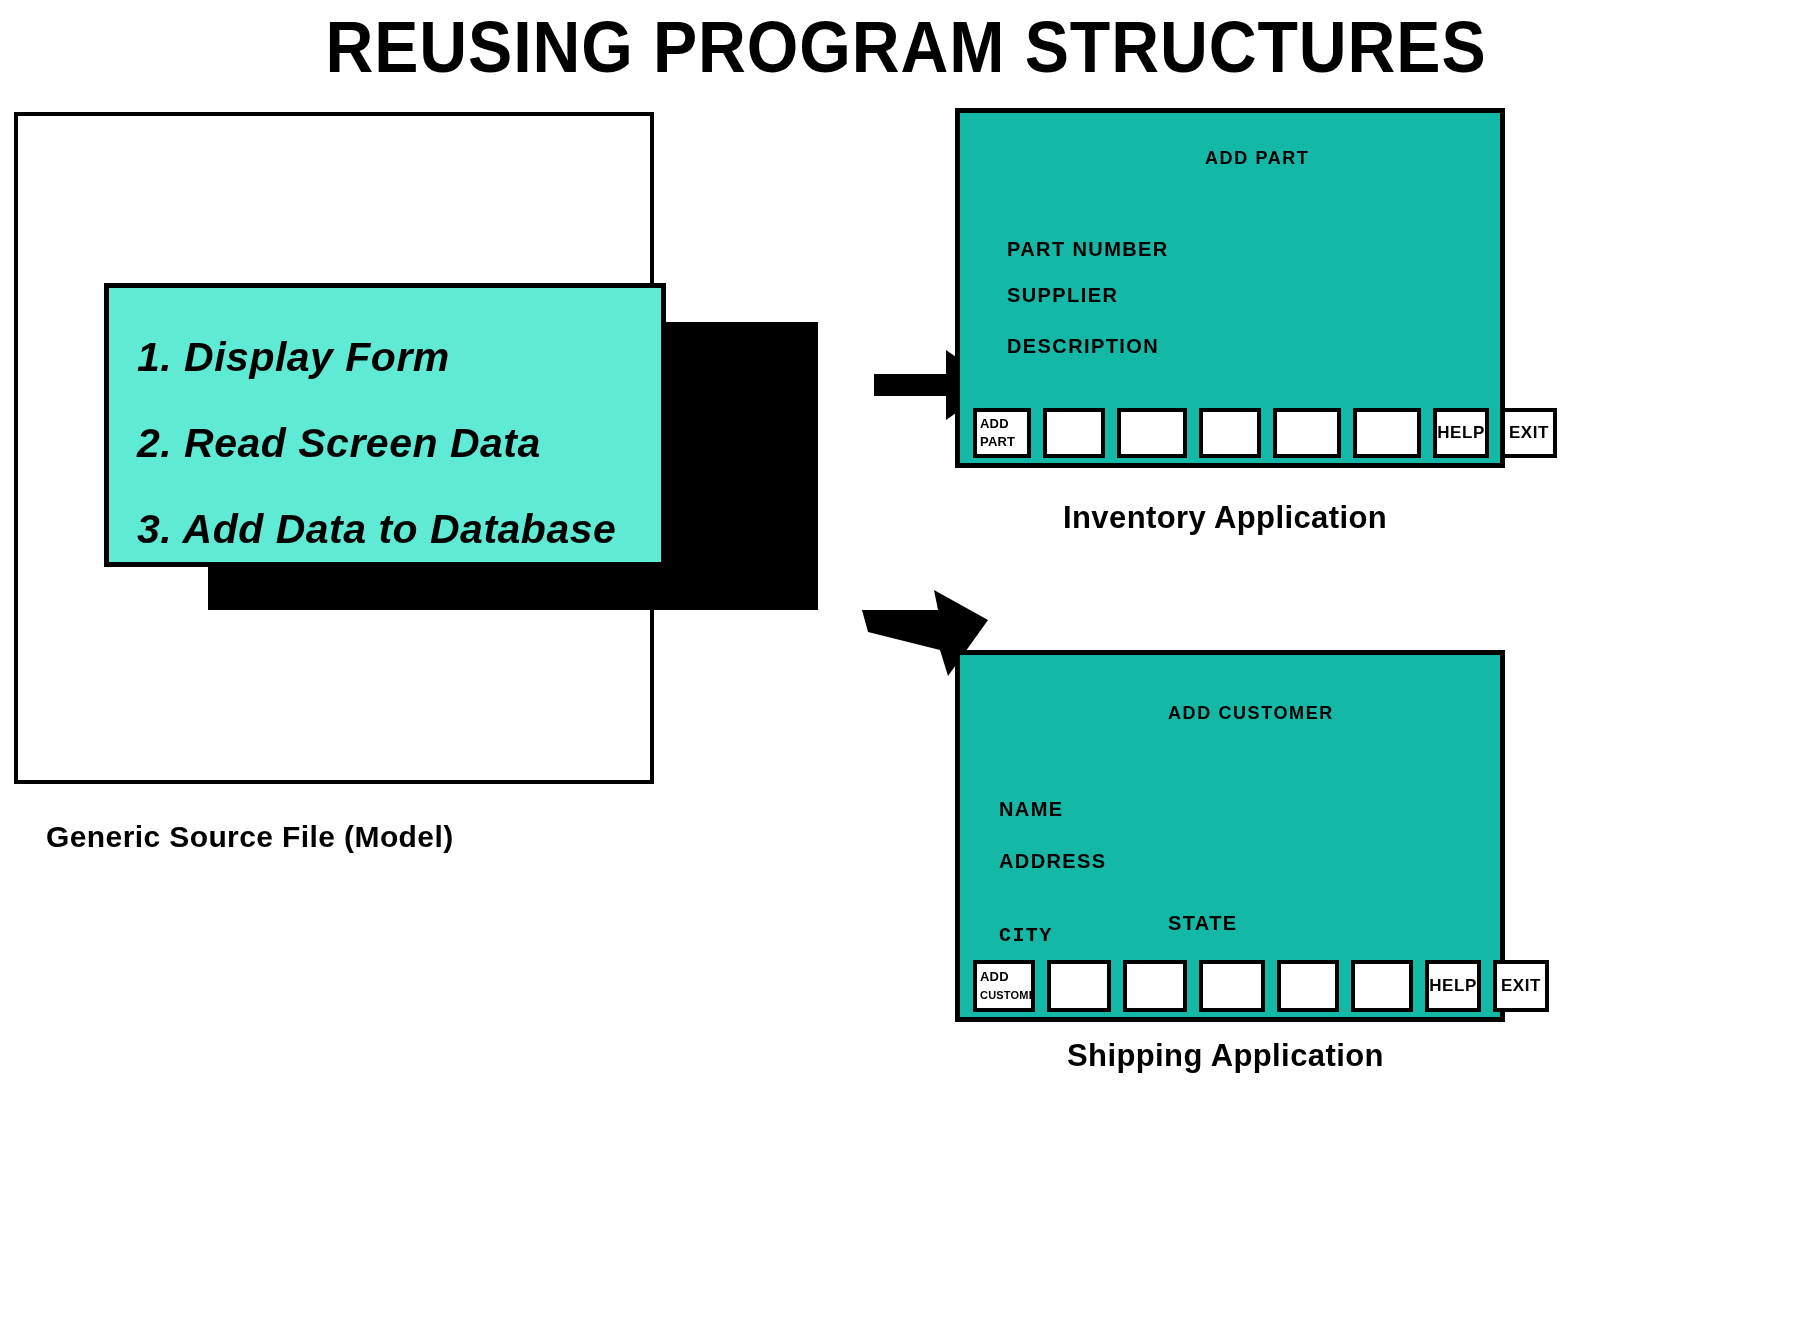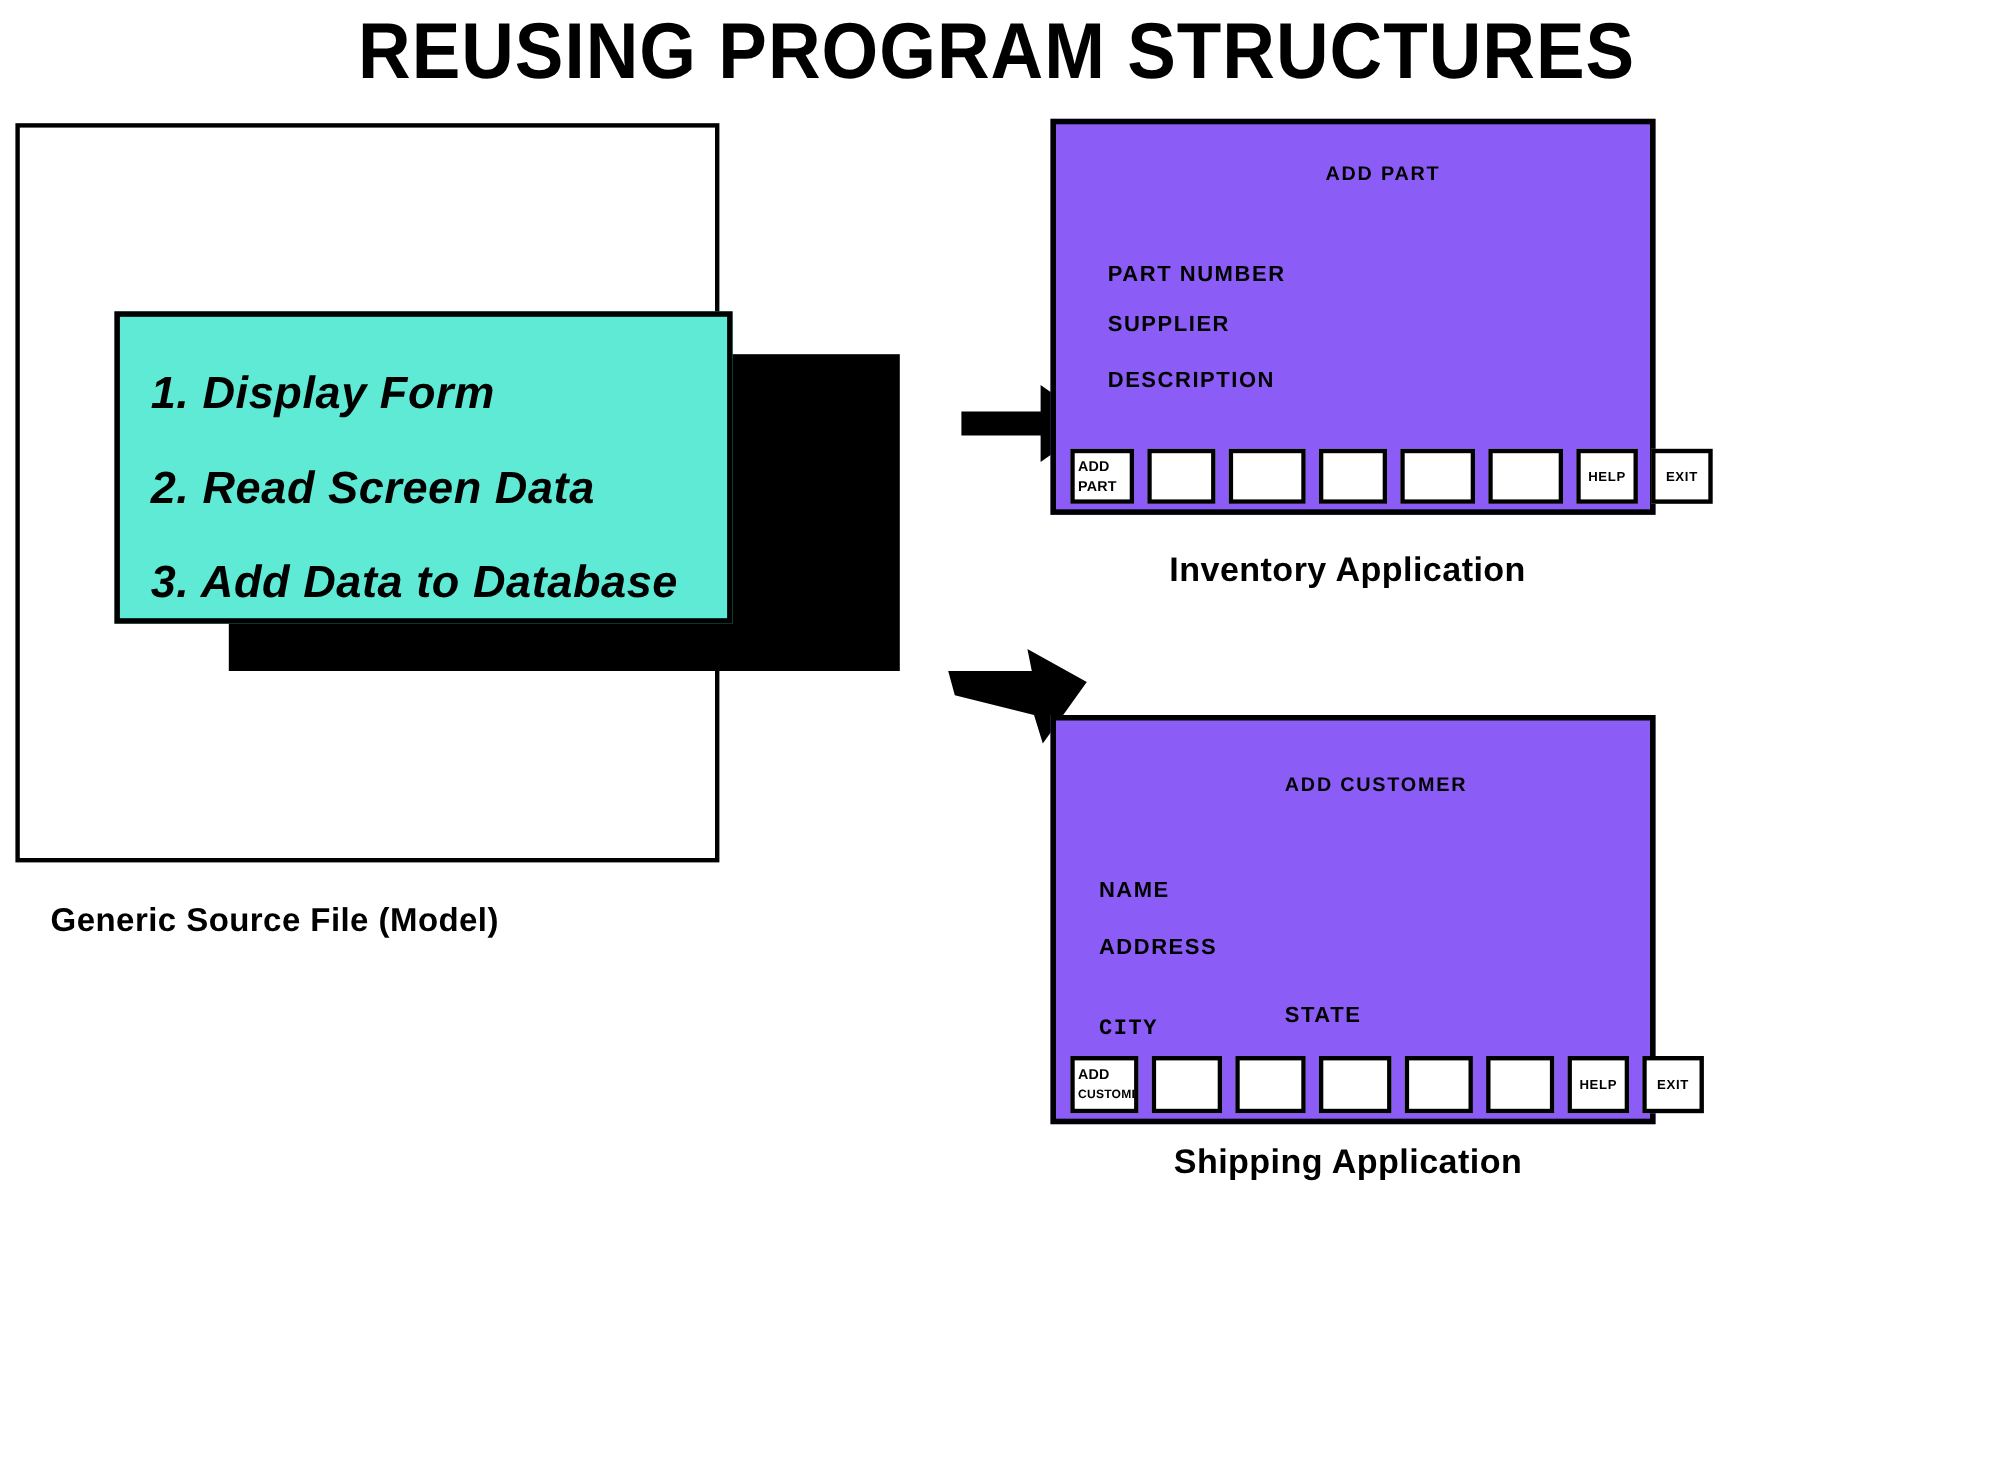--- a/index.html
+++ b/index.html
@@ -90,21 +90,21 @@
 
   
   .arrow {
     position: absolute;
   }
 
   
   .screen {
     position: absolute;
     border: 5px solid #000;
-    background: #8b5cf6;
+    background: #14b8a6;
     box-sizing: border-box;
   }
   .screen-title {
     position: absolute;
     font-family: "Liberation Sans", sans-serif;
     font-weight: bold;
     font-size: 18px;
     letter-spacing: 1.6px;
     white-space: nowrap;
   }
@@ -126,21 +126,21 @@
   .btn {
     border: 4px solid #000;
     background: #fff;
     box-sizing: border-box;
     display: flex;
     flex-direction: column;
     align-items: flex-start;
     justify-content: center;
     font-family: "Liberation Sans", sans-serif;
     font-weight: bold;
-    font-size: 12px;
+    font-size: 17px;
     letter-spacing: 0.6px;
     line-height: 18px;
     padding-left: 5px;
     overflow: hidden;
     white-space: nowrap;
   }
   .btn.narrow { padding-left: 3px; font-size: 13px; letter-spacing: 0.2px; }
   .btn.center {
     align-items: center;
     padding-left: 0;

